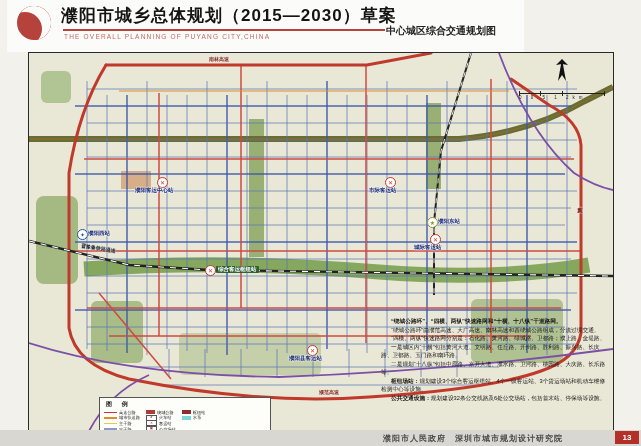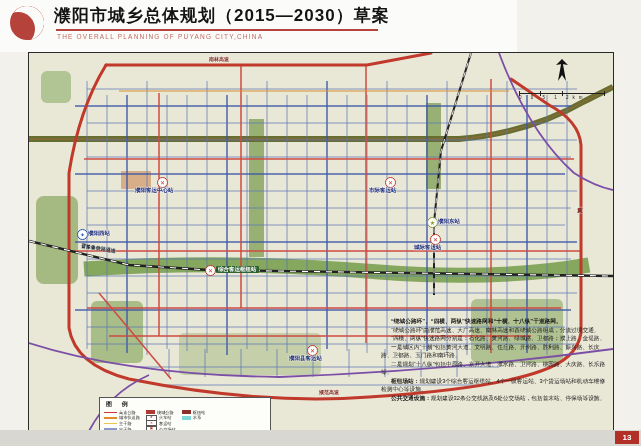--- a/index.html
+++ b/index.html
@@ -1,20 +1,20 @@
 <!DOCTYPE html>
 <html><head>
 <meta charset="utf-8">
 <style>
   html,body{margin:0;padding:0;}
   body{font-family:"Liberation Sans","DejaVu Sans",sans-serif;}
   #page{position:relative;width:641px;height:446px;background:#f2f1ec;overflow:hidden;}
 
   
-  #header{position:absolute;left:0;top:0;width:517px;height:52px;background:#fbfbf9;}
+  #header{position:absolute;left:7px;top:0;width:517px;height:52px;background:#fbfbf9;}
   #logo{position:absolute;left:10px;top:6px;width:34px;height:34px;border-radius:50%;
         background:#b5433c;
         box-shadow:inset -9px 6px 0 0 #fbfbf9, inset -12px 9px 0 3px #b5433c;}
   #title{position:absolute;left:54px;top:4px;font-size:17px;font-weight:bold;color:#141414;
          letter-spacing:1px;white-space:nowrap;}
   #title-rule{position:absolute;left:56px;top:29px;width:322px;height:0;border-top:2px solid #b5433c;}
   #subtitle{position:absolute;left:57px;top:33px;font-size:6.5px;color:#c06a60;letter-spacing:1.2px;}
   #map-name{position:absolute;right:28px;top:24px;font-size:10px;font-weight:bold;color:#222;}
 
   
@@ -75,20 +75,21 @@
 </head>
 <body>
 
 <div id="page">
 
   <div id="header">
     <div id="logo"></div>
     <div id="title">濮阳市城乡总体规划（2015—2030）草案</div>
     <div id="title-rule"></div>
     <div id="subtitle">THE OVERALL PLANNING OF PUYANG CITY,CHINA</div>
+    <div id="map-name">中心城区综合交通规划图</div>
   </div>
 
   <div id="map">
 
     <svg id="roadnet" width="584" height="378" viewBox="0 0 584 378" xmlns="http://www.w3.org/2000/svg">
 
       <rect x="7" y="143" width="42" height="88" rx="8" fill="#9cb579" opacity="0.9"></rect>
       <rect x="12" y="18" width="30" height="32" rx="6" fill="#a3bb82" opacity="0.8"></rect>
       <rect x="62" y="248" width="52" height="62" rx="6" fill="#9cb579" opacity="0.85"></rect>
       <rect x="442" y="246" width="92" height="64" rx="6" fill="#9cb579" opacity="0.75"></rect>
@@ -298,16 +299,17 @@
           <div class="lg-row">
               <span class="lg-fill" style="background:#7fd6d6"></span>
               <span class="lg-label">水系</span>
             </div>
         </div>
       </div>
     </div>
   </div>
 
   <div id="footer">
+    <div id="credits">濮阳市人民政府　深圳市城市规划设计研究院</div>
     <div id="page-badge">13</div>
   </div>
 
 </div>
 
 </body></html>

